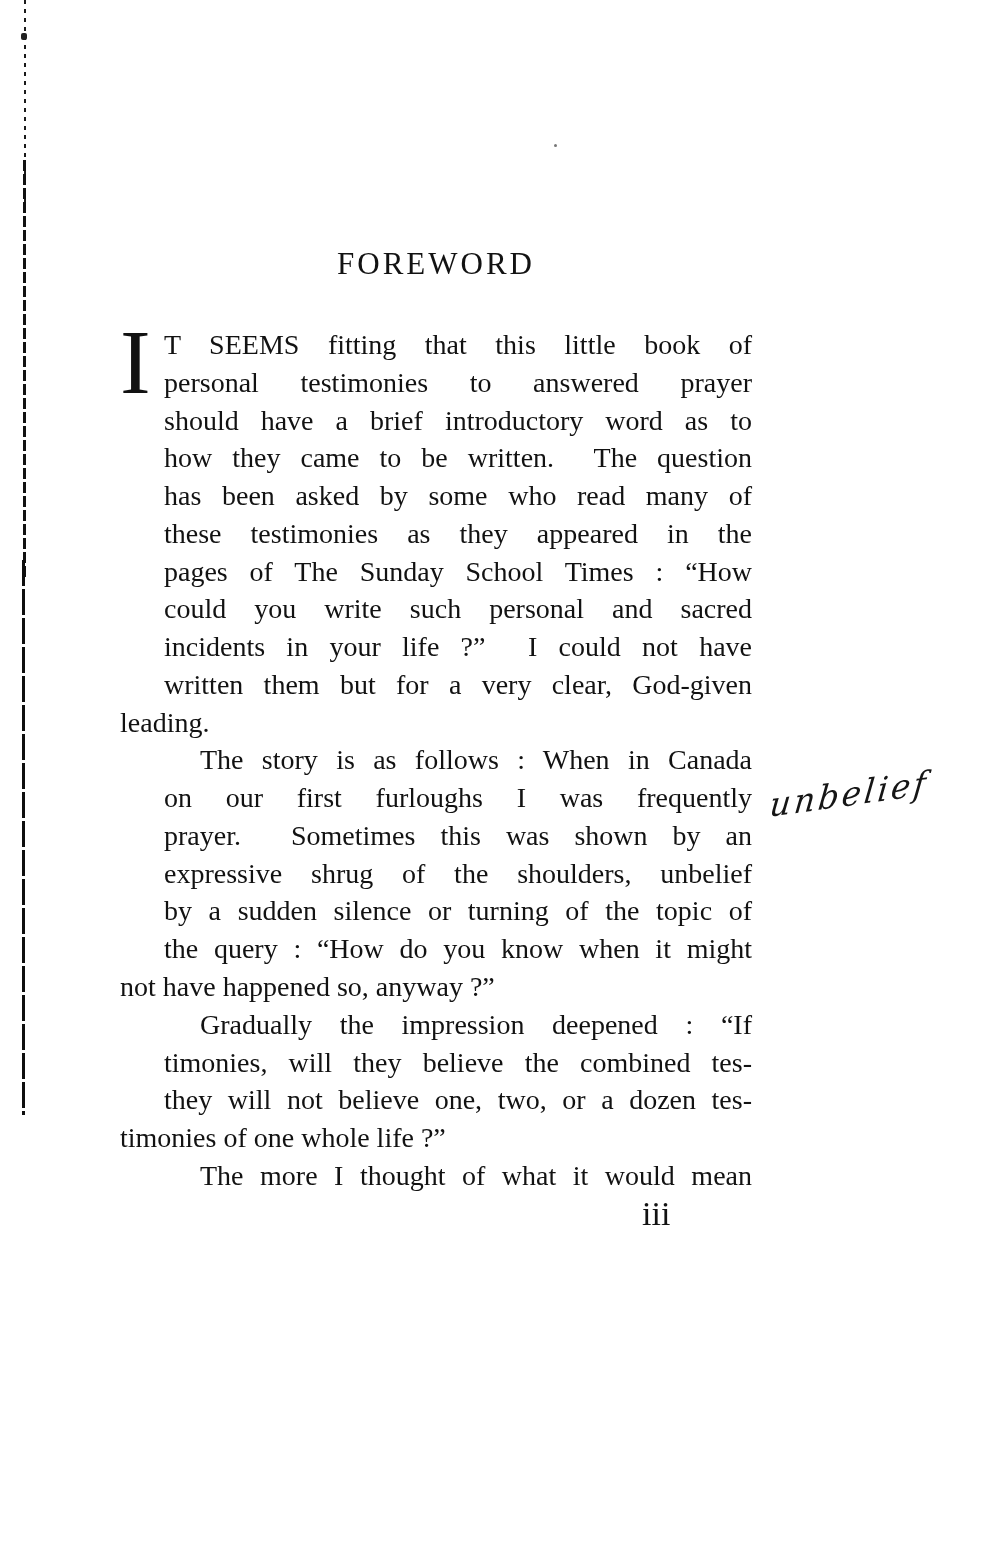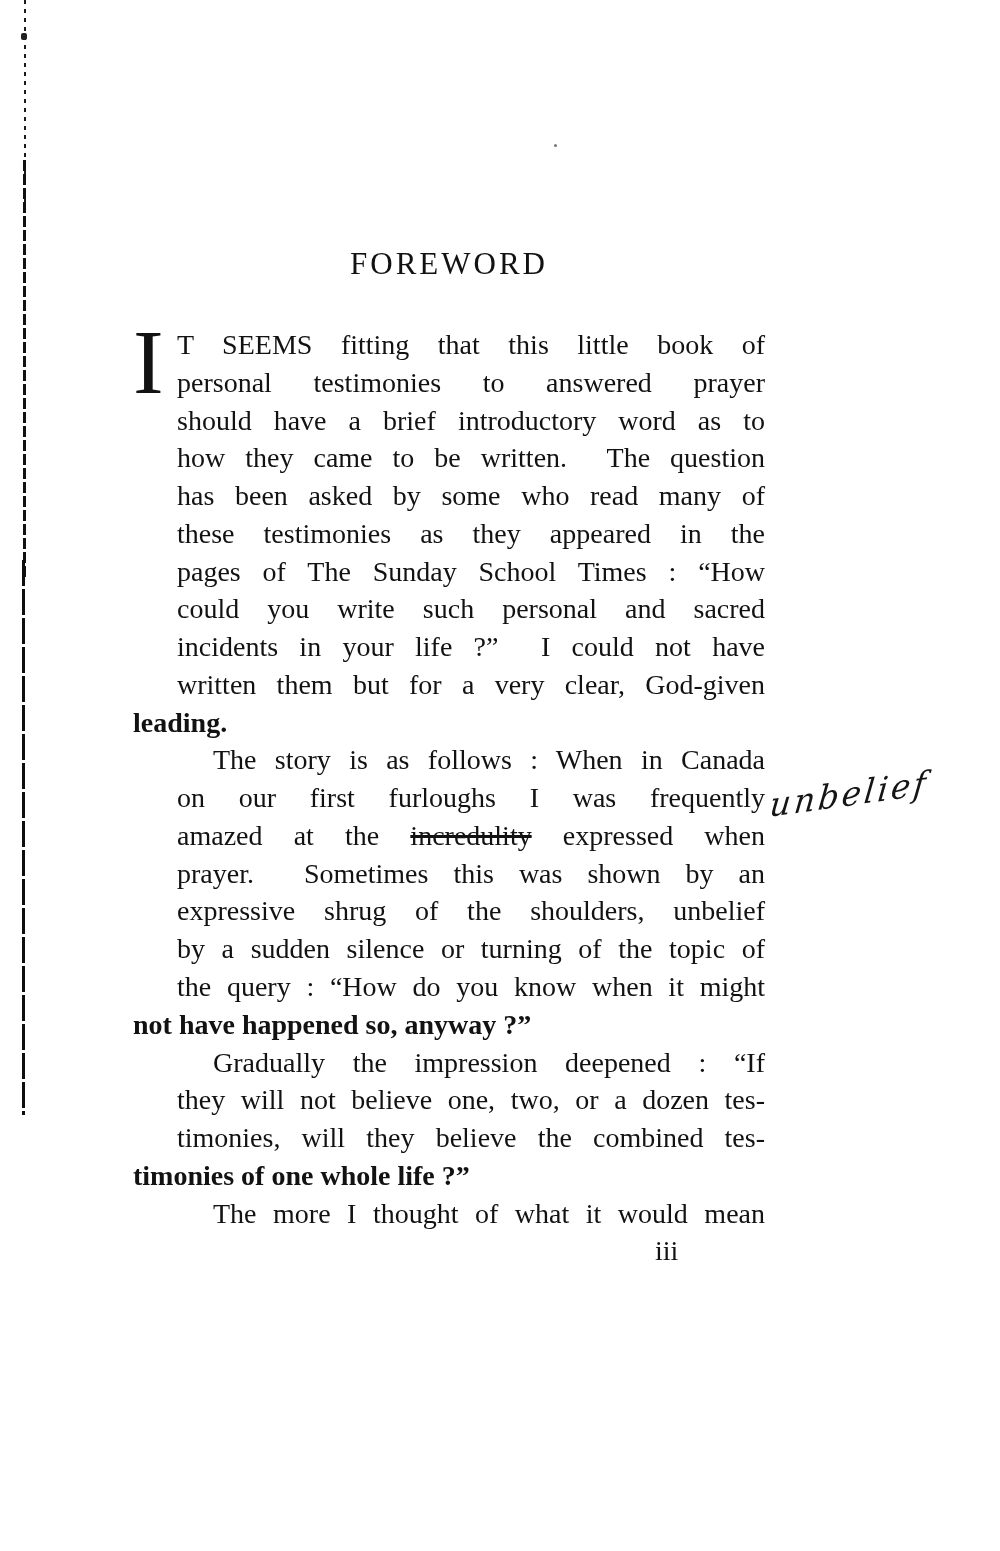--- a/index.html
+++ b/index.html
@@ -34,59 +34,59 @@
     position: absolute; left: 21px; top: 33px;
     width: 6px; height: 7px; background: #222; border-radius: 2px;
   }
   .dot {
     position: absolute; left: 554px; top: 144px;
     width: 3px; height: 3px; background: #777; border-radius: 50%;
   }
 
   .text-block {
     position: absolute;
-    left: 133px; top: 246px;
+    left: 120px; top: 246px;
     width: 632px;
   }
   .title {
     margin: 0 0 44px 0;
     font-size: 31px;
     font-weight: normal;
     line-height: 36px;
     text-align: center;
     letter-spacing: 3px;
   }
   .body { font-size: 28px; }
   .paragraph { margin: 0; }
   .line {
     line-height: 37.76px;
     text-align: justify;
     text-justify: inter-word;
     white-space: normal;
   }
   .line.just { text-align-last: justify; margin-left: 44px; }
-  .line.last { text-align: right; text-align-last: left; font-weight: bold; }
+  .line.last { text-align: right; text-align-last: left; }
   .line.indent { text-indent: 36px; }
   .strike {
     text-decoration: line-through;
     text-decoration-thickness: 2.5px;
   }
   .drop-cap {
     float: left;
     width: 26px;
     height: 75px;
     font-size: 92px;
     line-height: 72px;
     margin-right: 9px;
     font-weight: normal;
   }
   .pagenum {
     margin-left: 522px;
     line-height: 37.76px;
-    font-size: 28px;
+    font-size: 34px;
   }
   .margin-note {
     position: absolute;
     left: 768px; top: 786px;
     font-family: "DejaVu Serif", serif;
     font-style: italic;
     font-size: 33px;
     letter-spacing: 3px;
     color: #151515;
     transform: rotate(-8deg) skewX(-14deg);
@@ -116,31 +116,30 @@
           <div class="line just"><span class="">these testimonies as they appeared in the</span></div>
           <div class="line just"><span class="">pages of The Sunday School Times : “How</span></div>
           <div class="line just"><span class="">could you write such personal and sacred</span></div>
           <div class="line just"><span class="">incidents in your life ?”&nbsp; I could not have</span></div>
           <div class="line just"><span class="">written them but for a very clear, God-given</span></div>
           <div class="line last"><span class="">leading.</span></div>
         </div>
         <div class="paragraph">
           <div class="line just indent"><span class="">The story is as follows : When in Canada</span></div>
           <div class="line just"><span class="">on our first furloughs I was frequently</span></div>
-          <div class="line just"><span class="">amazed at the </span><span class="strike">incredulity</span><span class=""> expressed when</span></div>
           <div class="line just"><span class="">prayer.&nbsp; Sometimes this was shown by an</span></div>
           <div class="line just"><span class="">expressive shrug of the shoulders, unbelief</span></div>
           <div class="line just"><span class="">by a sudden silence or turning of the topic of</span></div>
           <div class="line just"><span class="">the query : “How do you know when it might</span></div>
           <div class="line last"><span class="">not have happened so, anyway ?”</span></div>
         </div>
         <div class="paragraph">
           <div class="line just indent"><span class="">Gradually the impression deepened : “If</span></div>
+          <div class="line just"><span class="">timonies, will they believe the combined tes-</span></div>
           <div class="line just"><span class="">they will not believe one, two, or a dozen tes-</span></div>
-          <div class="line just"><span class="">timonies, will they believe the combined tes-</span></div>
           <div class="line last"><span class="">timonies of one whole life ?”</span></div>
         </div>
         <div class="paragraph">
           <div class="line just indent"><span class="">The more I thought of what it would mean</span></div>
         </div>
       </div>
     <div class="pagenum">iii</div>
   </div>
 
   <div class="margin-note">unbelief</div>

